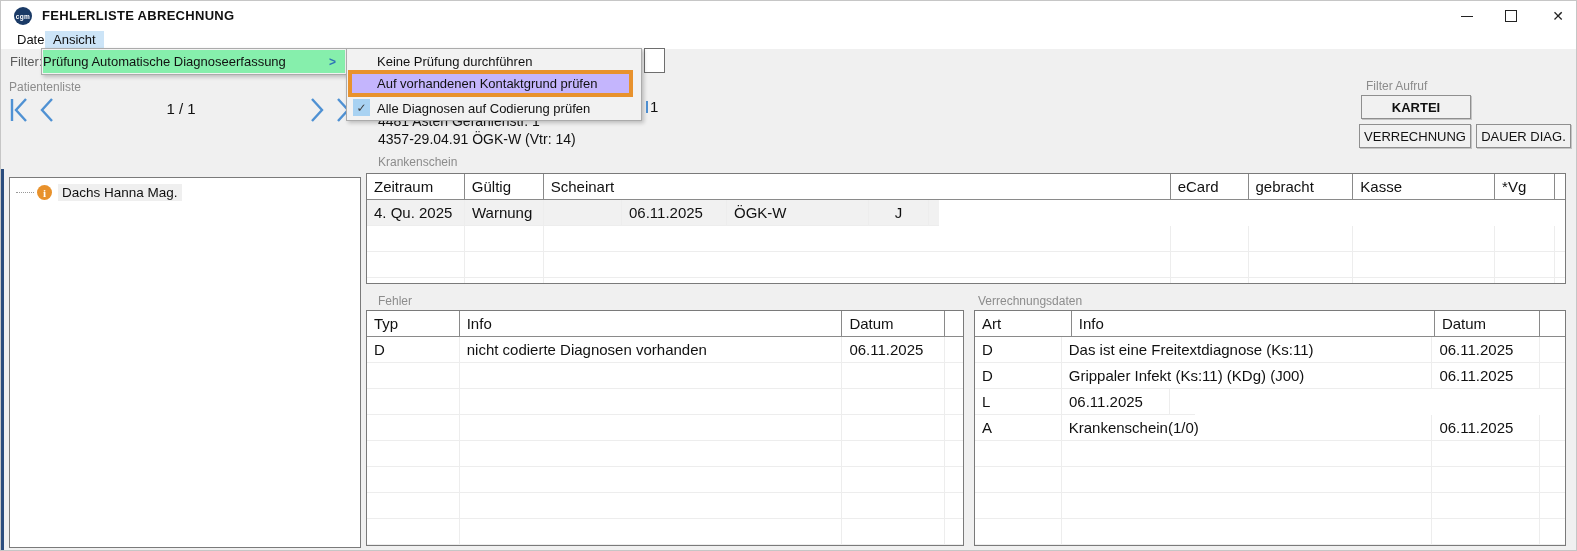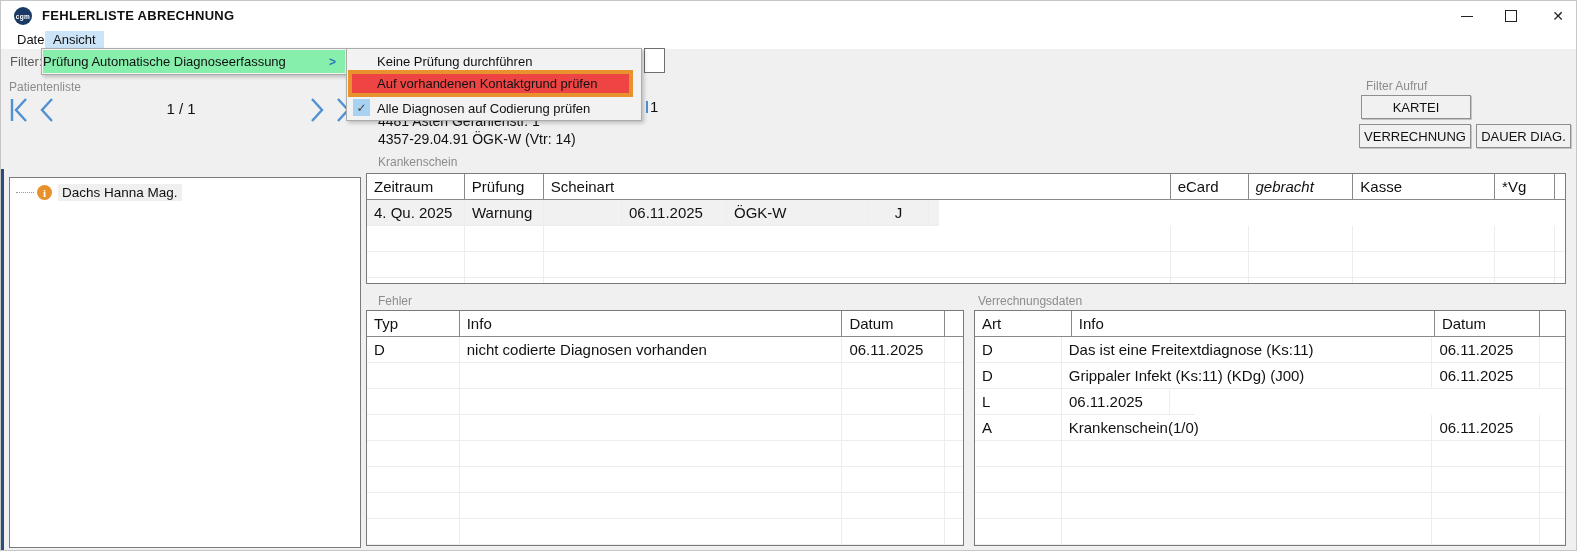--- a/index.html
+++ b/index.html
@@ -28,21 +28,21 @@
   
   .menu-panel{position:absolute;background:#f2f2f2;border:1px solid #ababab;
         box-shadow:2px 2px 4px rgba(0,0,0,.22);box-sizing:border-box;z-index:40;}
   #menu-l1{left:40px;top:47px;width:306px;height:27px;}
   .menu-l1-item{position:absolute;left:1px;top:1px;right:1px;bottom:1px;background:#86efac;
         display:flex;align-items:center;justify-content:flex-start;font-size:13px;}
   .submenu-arrow{position:absolute;right:9px;top:5px;font-size:12px;color:#2e75b6;font-weight:bold;}
   #menu-l2{left:345px;top:47px;width:296px;height:73px;padding-top:1px;}
   .menu-item{height:23px;line-height:23px;padding-left:30px;font-size:13px;white-space:nowrap;}
   .menu-item-hot{position:absolute;left:1px;right:8px;top:21px;height:27px;box-sizing:border-box;
-        border:4px solid #e8922d;background:#ef4444;display:flex;align-items:center;
+        border:4px solid #e8922d;background:#c4b5fd;display:flex;align-items:center;
         padding-left:25px;font-size:13px;white-space:nowrap;z-index:2;}
   .check-gutter{position:absolute;left:6px;top:50px;width:17px;height:17px;background:#a8d2f2;
         display:flex;align-items:center;justify-content:center;font-size:12px;color:#3c3c3c;
         font-family:"DejaVu Sans",sans-serif;}
   
   .sec-label{position:absolute;font-size:12px;color:#8c8c8c;}
   .navarrow{position:absolute;top:95px;cursor:default;}
   .nav-count{position:absolute;left:110px;top:99px;width:140px;text-align:center;font-size:15px;}
   .frag-line{position:absolute;left:645px;top:97px;font-size:15px;display:flex;align-items:center;}
   .frag-bar{display:inline-block;width:2px;height:12px;background:#4f91d3;margin-right:2px;}
@@ -140,41 +140,41 @@
 
   <div class="frag-line">
     <span class="frag-bar"></span>
     <span>1</span>
   </div>
 
   <div class="pat-line" style="top:112px;">4481 Asten Geranienstr. 1</div>
   <div class="pat-line" style="top:130px;">4357-29.04.91 ÖGK-W (Vtr: 14)</div>
 
   <div class="sec-label" style="left:1365px;top:78px;">Filter Aufruf</div>
-  <div class="btn" style="left:1360px;top:94px;width:110px;">KARTEI</div>
+  <div class="btn" style="left:1360px;top:94px;width:110px;font-weight:bold;">KARTEI</div>
   <div class="btn" style="left:1358px;top:123px;width:112px;">VERRECHNUNG</div>
   <div class="btn" style="left:1475px;top:123px;width:95px;">DAUER DIAG.</div>
 
   <div class="left-strip"></div>
   <div class="tree-panel">
     <div class="tree-item">
       <span class="tree-dots"></span>
       <span class="info-icon">i</span>
       <span class="tree-item-label">Dachs Hanna Mag.</span>
     </div>
   </div>
 
   <div class="sec-label" style="left:377px;top:154px;">Krankenschein</div>
   <div class="tbl" style="left:365px;top:172px;width:1200px;height:111px;">
       <div class="tbl-header">
         <div class="hcell" style="width: 98px;">Zeitraum</div>
-        <div class="hcell" style="width: 79px;">Prüfung</div>
+        <div class="hcell" style="width: 79px;">Gültig</div>
         <div class="hcell" style="width: 628px;">Scheinart</div>
         <div class="hcell" style="width: 78px;">eCard</div>
-        <div class="hcell" style="width: 105px; font-style: italic;">gebracht</div>
+        <div class="hcell" style="width: 105px;">gebracht</div>
         <div class="hcell" style="width: 142px;">Kasse</div>
         <div class="hcell" style="width: 60px;">*Vg</div>
         <div class="hcell" style="width: 10px;"></div>
       </div>
       <div class="trow row-hl">
         <div class="tcell" style="width: 98px;">4. Qu. 2025</div>
         <div class="tcell" style="width: 79px;">Warnung</div>
         <div class="tcell" style="width: 78px;"></div>
         <div class="tcell" style="width: 105px;">06.11.2025</div>
         <div class="tcell" style="width: 142px;">ÖGK-W</div>

